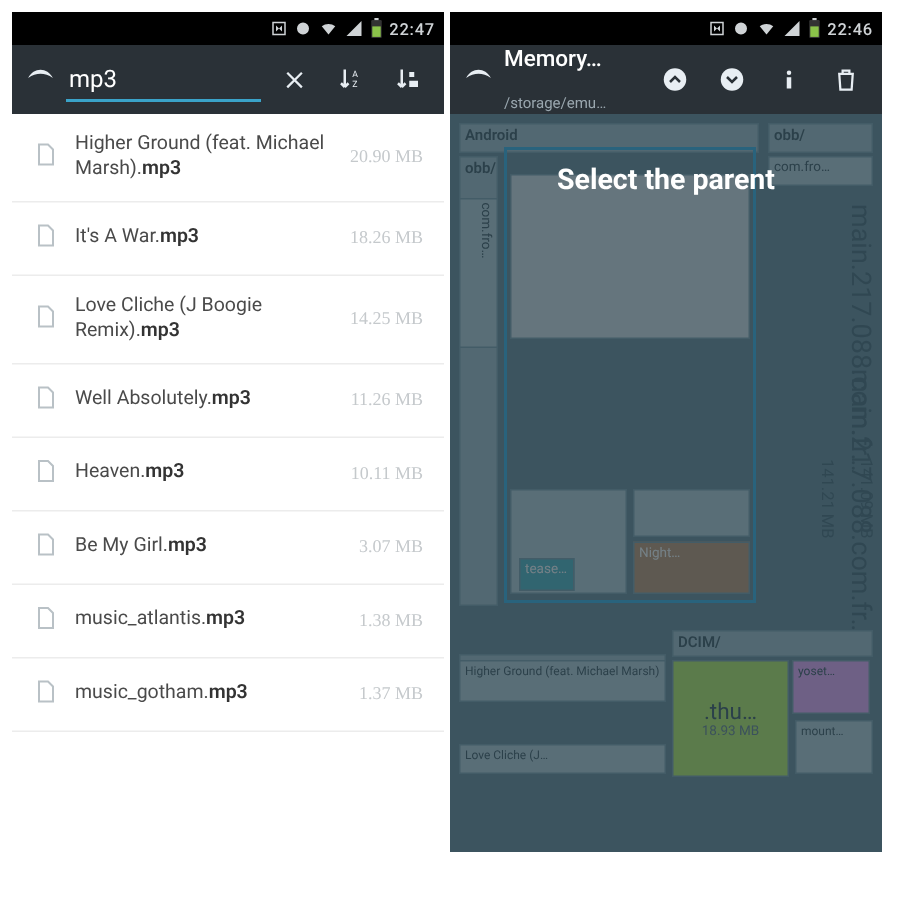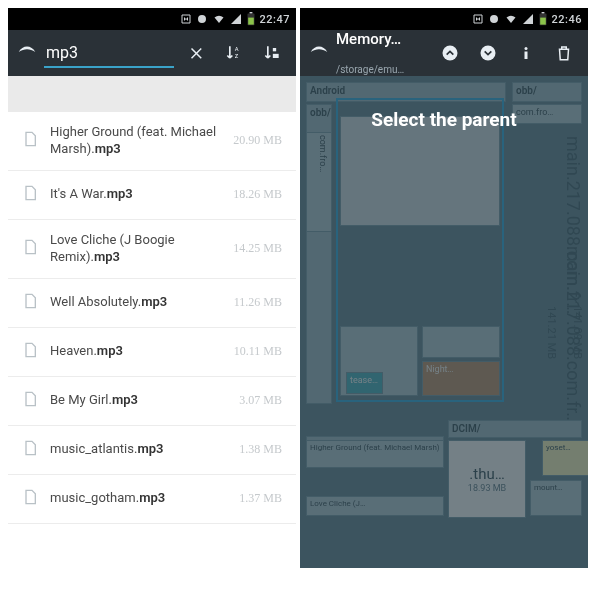--- a/index.html
+++ b/index.html
@@ -20,21 +20,21 @@
   .searchbox { flex:1; position:relative; }
   .searchbox input { width:100%; background:transparent; border:none; border-bottom:2px solid #3aa3c9; color:#fff; font-size:16px; padding:4px 2px; outline:none; }
   .searchbox input::placeholder { color:#8ea0ab; }
   .iconbtn { width:32px; height:32px; display:flex; align-items:center; justify-content:center; cursor:pointer; }
   .iconbtn svg { fill:#e8eef3; }
   .title-block { display:flex; flex-direction:column; line-height:1.1; flex:1; }
   .title-block .t1 { font-size:15px; font-weight:500; color:#fff; }
   .title-block .t2 { font-size:10px; color:#9aa7af;margin-top:16px; }
 
   
-  .list { flex:1; background:#fff; overflow:hidden;margin-top:36px; }
+  .list { flex:1; background:#fff; overflow:hidden; }
   .row { display:flex; align-items:center; padding:12px 14px; border-bottom:1px solid #ececec; gap:12px; }
   .row .fic svg { fill:#b9c1c6; }
   .row .name { flex:1; font-size:13px; color:#4a4a4a; line-height:1.3; }
   .row .name b { font-weight:600; color:#333; }
   .row .size { font-size:12px; color:#c5c9cc;font-family:Liberation Serif, serif; }
 
   
   .tm { flex:1; position:relative; background:#6c8c9a; }
   .tile { position:absolute; background:#b9cfd8; border:1px solid #7fa0ad; font-size:9px; color:#405861; padding:2px 3px; overflow:hidden; }
   .tile.head { background:#a7c0cb; font-weight:600; font-size:10px; }
@@ -254,25 +254,25 @@
       <div class="tile" style="left:40px;top:40px;width:160px;height:110px;background:#d7e3e8"></div>
       <div class="tile" style="left:40px;top:250px;width:78px;height:70px"></div>
       <div class="tile" style="left:122px;top:250px;width:78px;height:32px"></div>
       <div class="tile" style="left:122px;top:285px;width:78px;height:35px;background:#c59a74;color:#fff">Night…</div>
       <div class="tile" style="left:46px;top:296px;width:37px;height:22px;background:#4fb7c6;color:#fff">tease…</div>
 
       <div class="tile head" style="left:6px;top:360px;width:138px;height:18px">Music/</div>
       <div class="tile head" style="left:148px;top:344px;width:134px;height:18px">DCIM/</div>
       <div class="tile" style="left:6px;top:364px;width:138px;height:28px;font-size:8px">Higher Ground (feat. Michael Marsh)</div>
       <div class="tile" style="left:6px;top:420px;width:138px;height:20px;font-size:8px">Love Cliche (J…</div>
-      <div class="tile" style="left:148px;top:364px;width:78px;height:78px;background:#ffffff;font-size:15px;display:flex;flex-direction:column;justify-content:center;align-items:center">
+      <div class="tile" style="left:148px;top:364px;width:78px;height:78px;background:#bef264;font-size:15px;display:flex;flex-direction:column;justify-content:center;align-items:center">
         <span>.thu…</span>
         <span style="font-size:9px;color:#6a8490">18.93 MB</span>
       </div>
-      <div class="tile" style="left:242px;top:364px;width:52px;height:36px;background:#fef9c3;font-size:8px">yoset…</div>
+      <div class="tile" style="left:228px;top:364px;width:52px;height:36px;background:#f0abfc;font-size:8px">yoset…</div>
       <div class="tile" style="left:230px;top:404px;width:52px;height:36px;font-size:8px">mount…</div>
 
       <div class="sel-rect"></div>
 
       <div class="overlay">
         <div class="ov-title">Select the parent</div>
       </div>
     </div>
   </div>
 

